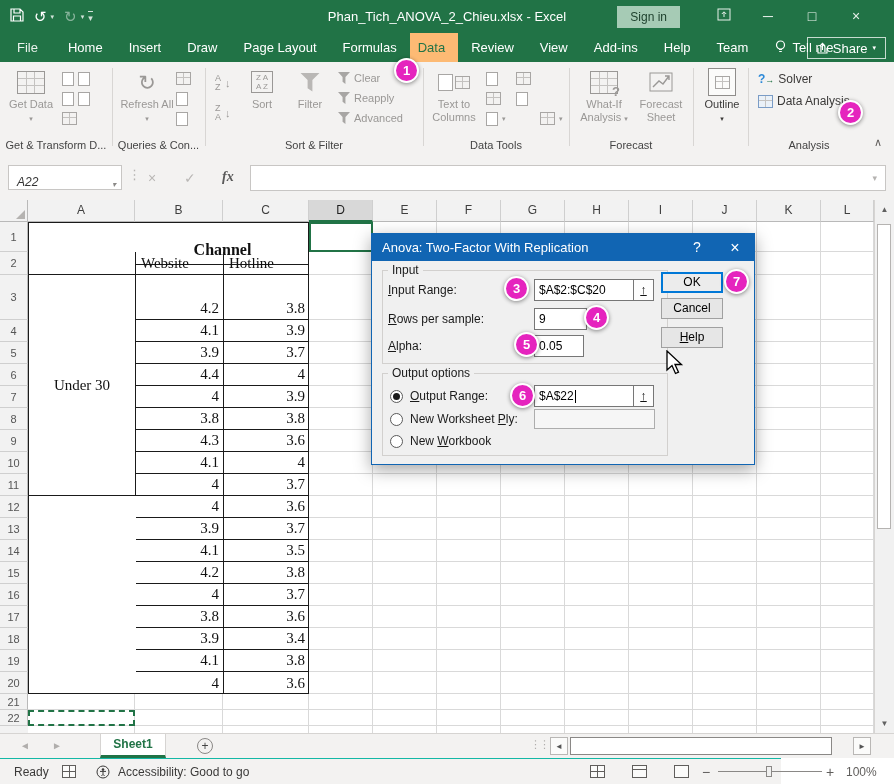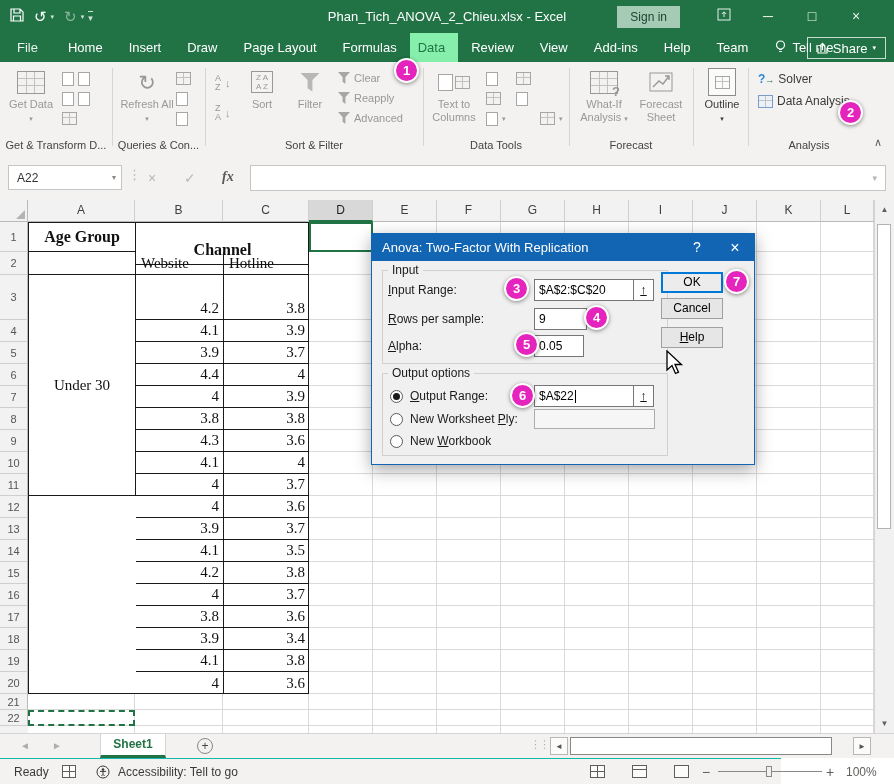--- a/index.html
+++ b/index.html
@@ -12,21 +12,21 @@
   .qat .dim{opacity:.45;}
   .qat .dd{font-size:7px;margin-left:-6px;opacity:.8;}
   .win-title{position:absolute;left:0;right:0;top:0;line-height:33px;text-align:center;font-size:13px;color:#fff;}
   .tb-right{position:absolute;right:16px;top:0;height:33px;display:flex;align-items:center;}
   .signin{background:#a6cbb5;color:#1c3f2b;font-size:12px;padding:4px 13px;margin-right:22px;cursor:default;}
   .winbtn{width:44px;text-align:center;font-size:14px;color:#e8f1ea;line-height:33px;}
   
   .tabrow{position:absolute;left:0;top:33px;width:894px;height:29px;background:#217346;display:flex;align-items:stretch;}
   .tab{color:#fff;font-size:13px;line-height:29px;padding:0 13px;}
   .tab.file{padding:0 17px;color:#e9f2ec;}
-  .tab.active{background:#86efac;color:#217346;padding-left:8px;}
+  .tab.active{background:#fdba74;color:#217346;padding-left:8px;}
   .tellme{display:flex;align-items:center;gap:6px;color:#fff;font-size:13px;margin-left:14px;}
   .sharebox{position:absolute;right:8px;top:4px;height:20px;border:1px solid rgba(255,255,255,.75);
             display:flex;align-items:center;gap:5px;color:#fff;font-size:13px;padding:0 9px;}
   
   .ribbon{position:absolute;left:0;top:62px;width:894px;height:91px;background:#f3f2f1;border-bottom:1px solid #d8d6d4;font-size:11px;}
   .rdiv{position:absolute;top:6px;height:78px;width:1px;background:#d8d6d4;}
   .grp-label{position:absolute;bottom:2px;font-size:11px;color:#444;text-align:center;white-space:nowrap;}
   .bigbtn{position:absolute;top:4px;width:54px;text-align:center;color:#9a9896;line-height:13px;}
   .bigbtn.en{color:#3b3a39;}
   .bicon{display:flex;height:32px;align-items:center;justify-content:center;}
@@ -45,21 +45,21 @@
      linear-gradient(to right,transparent 8px,#c4c2c0 8px,#c4c2c0 9px,transparent 9px,transparent 16px,#c4c2c0 16px,#c4c2c0 17px,transparent 17px),
      linear-gradient(to bottom,transparent 6px,#c4c2c0 6px,#c4c2c0 7px,transparent 7px,transparent 13px,#c4c2c0 13px,#c4c2c0 14px,transparent 14px);}
   .bi-funnel{width:20px;height:19px;background:#b9b7b5;clip-path:polygon(0 0,100% 0,62% 40%,62% 100%,38% 83%,38% 40%);}
   .bi-glyph{font-size:21px;color:#9a9896;}
   .sorticon{width:20px;height:20px;border:1px solid #9a9896;font-size:8px;line-height:9px;color:#9a9896;display:flex;align-items:center;justify-content:center;flex-direction:column;}
   .outline-icon{width:26px;height:26px;border:1px solid #8f8d8b;background:#fbfbfa;display:flex;align-items:center;justify-content:center;}
   .collapse{position:absolute;right:12px;bottom:4px;color:#605e5c;font-size:11px;}
   
   .fband{position:absolute;left:0;top:153px;width:894px;height:47px;background:#f3f2f1;}
   .namebox{position:absolute;left:8px;top:12px;width:112px;height:23px;background:#fff;border:1px solid #c8c6c4;
-           font-size:12px;color:#333;display:flex;align-items:center;}
+           font-size:12px;color:#333;display:flex;align-items:flex-end;font-style:italic;}
   .namebox .nv{padding-left:8px;flex:1;}
   .namebox .dda{color:#8a8886;margin-right:5px;font-size:8px;}
   .fb-sep{position:absolute;left:128px;top:14px;color:#b5b3b1;font-size:13px;}
   .fb-x{position:absolute;left:148px;top:17px;color:#b9b7b5;font-size:14px;}
   .fb-ok{position:absolute;left:184px;top:17px;color:#b9b7b5;font-size:14px;}
   .fb-fx{position:absolute;left:222px;top:16px;color:#5a5a5a;font-size:14px;font-family:"Liberation Serif",serif;font-style:italic;font-weight:bold;}
   .fbar{position:absolute;left:250px;top:12px;width:634px;height:24px;background:#fff;border:1px solid #c8c6c4;
         display:flex;align-items:center;justify-content:flex-end;}
   .fbar .dda{color:#b5b3b1;font-size:9px;margin-right:8px;}
   
@@ -441,21 +441,20 @@
       <div class="hline" style="top: 383px;"></div>
       <div class="hline" style="top: 405px;"></div>
       <div class="hline" style="top: 427px;"></div>
       <div class="hline" style="top: 449px;"></div>
       <div class="hline" style="top: 471px;"></div>
       <div class="hline" style="top: 487px;"></div>
       <div class="hline" style="top: 503px;"></div>
     </div>
 
   <div id="tableframe">
-    <div class="tcell hdr" style="left:0;top:0;width:107px;height:29px;">Age Group</div>
     <div class="tcell hdr noR" style="left:107px;top:0;width:173px;height:29px;margin-top:13px;">Channel</div>
     <div class="tcell" style="left:0;top:29px;width:107px;height:23px;"></div>
     <div class="tcell txt" style="left:107px;top:29px;width:88px;height:23px;">Website</div>
     <div class="tcell txt noR" style="left:195px;top:29px;width:85px;height:23px;">Hotline</div>
     <div class="tcell lbl" style="left:0;top:52px;width:107px;height:221px;">Under 30</div>
 
   <div class="tcell num" style="left: 107px; top: 52px; width: 88px; height: 45px;">4.2</div>
       <div class="tcell num noR" style="left: 195px; top: 52px; width: 85px; height: 45px;">3.8</div>
       <div class="tcell num" style="left: 107px; top: 97px; width: 88px; height: 22px;">4.1</div>
       <div class="tcell num noR" style="left: 195px; top: 97px; width: 85px; height: 22px;">3.9</div>
@@ -583,21 +582,21 @@
     <span class="st-item" style="left:62px">
         <span class="vw grid" style="width:14px;"></span>
       </span>
     <span class="st-item" style="left:96px">
       <svg width="14" height="14" viewBox="0 0 14 14">
           <circle cx="7" cy="7" r="6" fill="none" stroke="#3b3a39"></circle>
           <circle cx="7" cy="4.6" r="1.3" fill="#3b3a39"></circle>
           <path d="M4 6.4 h6 M7 6.4 v3 M5.4 11 L7 9.4 L8.6 11" stroke="#3b3a39" fill="none"></path>
         </svg>
     </span>
-    <span class="st-item" style="left:118px">Accessibility: Tell to go</span>
+    <span class="st-item" style="left:118px">Accessibility: Good to go</span>
     <span class="st-item" style="left:590px">
         <span class="vw grid"></span>
       </span>
     <span class="st-item" style="left:632px">
         <span class="vw layout"></span>
       </span>
     <span class="st-item" style="left:674px">
         <span class="vw brk"></span>
       </span>
     <span class="st-item" style="left:702px;font-size:14px;color:#605e5c;">−</span>

